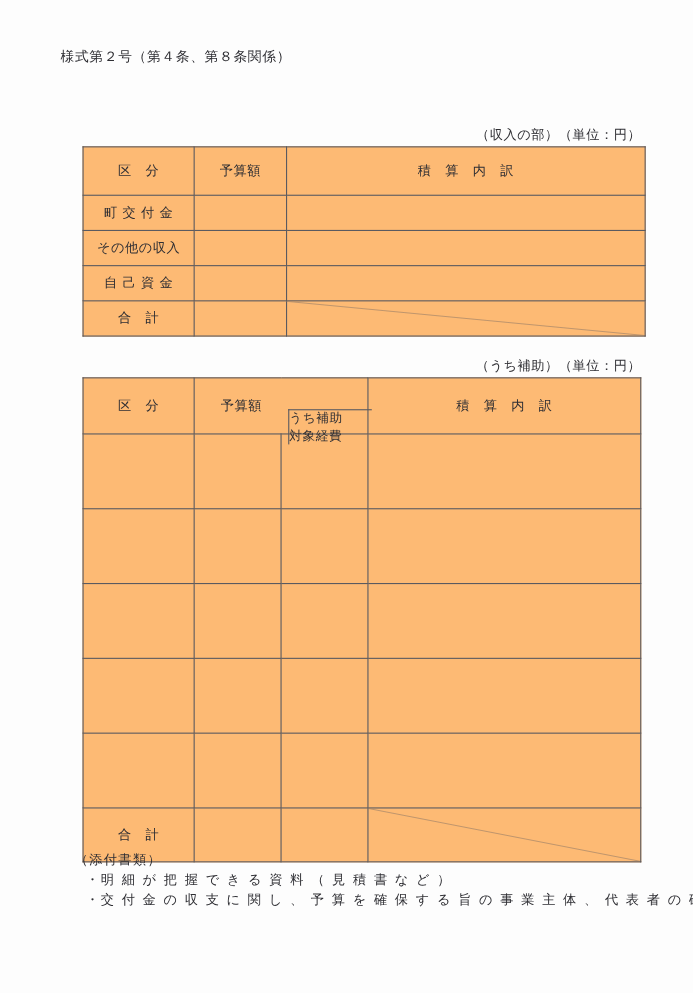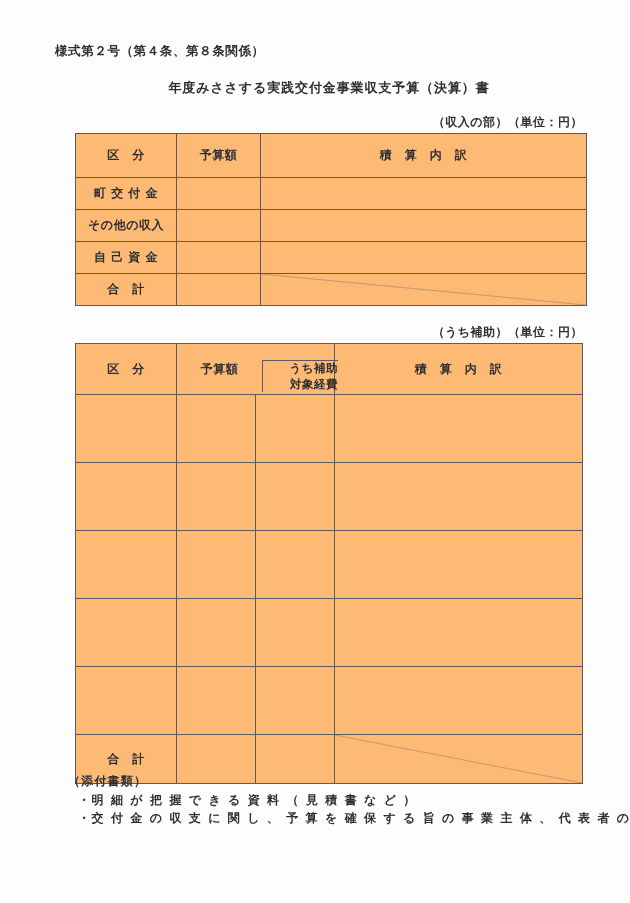--- a/index.html
+++ b/index.html
@@ -9,21 +9,20 @@
     background: #ffffff;
   }
   .page {
     position: relative;
     width: 630px;
     height: 903px;
     background: #fdfdfd;
     font-family: "DejaVu Serif", "Liberation Serif", serif;
     color: #2e2e33;
     overflow: hidden;
-    font-weight: bold;
   }
 
   
   .form-no {
     position: absolute;
     left: 55px;
     top: 43px;
     font-size: 12.5px;
     letter-spacing: 0.6px;
     white-space: nowrap;
@@ -104,29 +103,29 @@
     width: 85px;
     height: 50px;
     display: flex;
     align-items: center;
     justify-content: center;
     font-size: 12px;
   }
   .hdr-amount-wrap .sub-box {
     position: absolute;
     left: 85px;
-    top: 16px;
+    top: 28px;
     width: 76px;
     height: 32px;
     border-left: 1px solid #5a5a60;
     border-top: 1px solid #5a5a60;
     box-sizing: border-box;
     display: flex;
     flex-direction: column;
-    align-items: flex-end;
+    align-items: flex-start;
     justify-content: center;
     line-height: 1.32;
     font-size: 11.5px;
   }
 
   
   .diag { overflow: hidden; }
   .diag svg {
     position: absolute;
     left: 0;
@@ -149,21 +148,20 @@
   .notes .note-head { letter-spacing: 1.2px; }
   .notes .note-item { padding-left: 10px; letter-spacing: 1.6px; }
 </style>
 </head>
 <body>
 
 <div class="page">
 
   <div class="form-no">様式第２号（第４条、第８条関係）</div>
 
-  <div class="doc-title">年度みささする実践交付金事業収支予算（決算）書</div>
 
   <div class="caption-row" style="top:114px;">
     <span>（収入の部）</span>
     <span class="right">（単位：円）</span>
   </div>
 
   <table class="grid" id="income-table">
     <tbody>
         <tr class="hdr">
       <td class="c-kubun">区　分</td>

